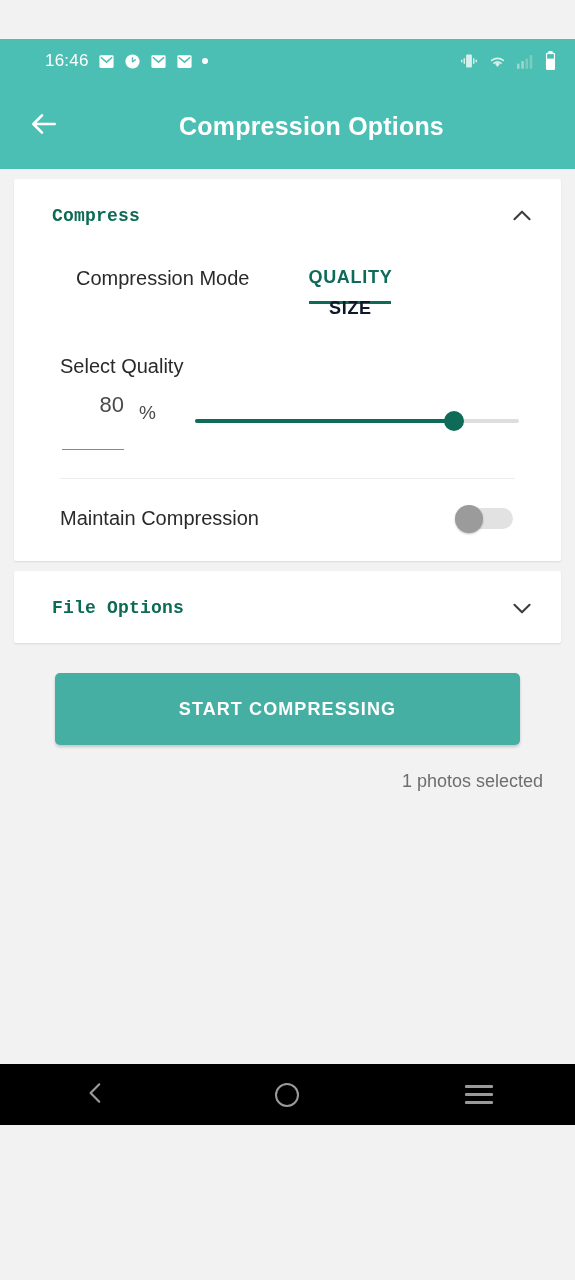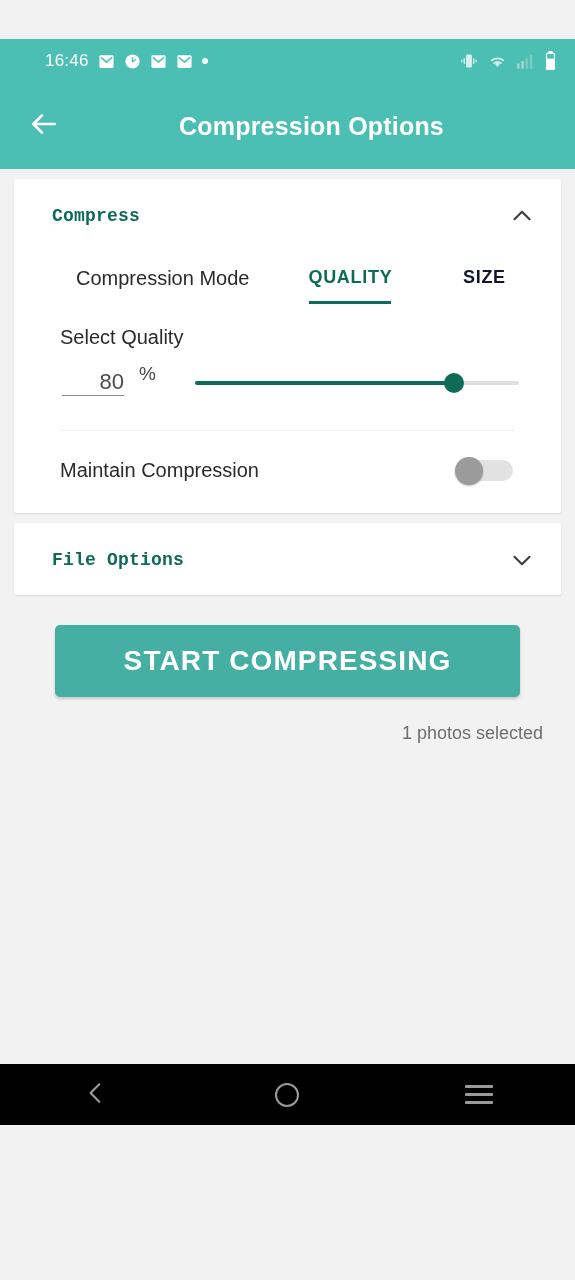--- a/index.html
+++ b/index.html
@@ -54,39 +54,39 @@
   }
   .card-title { color: #0d6b55; font-size: 18px; font-weight: bold; letter-spacing: .2px; font-family: Liberation Mono, monospace; }
   .chev { width: 30px; height: 30px; display: flex; align-items: center; justify-content: center; }
 
   
   .mode-row {
     display: flex; align-items: flex-start;
     padding: 6px 0 0 62px;
   }
   .mode-label { font-size: 20px; color: #2a2a2a; padding-top: 10px; }
-  .tabs { display: flex; margin-left: 34px; }
+  .tabs { display: flex; margin-left: 34px; flex-direction: column; }
   .tab {
     padding: 10px 0 0 0; cursor: pointer; position: relative;
     width: 134px; text-align: center;
   }
   .tab-label { font-size: 18px; font-weight: bold; letter-spacing: .7px; }
   .tab.active .tab-label { color: #0d6b58; }
   .tab.inactive .tab-label { color: #0f172a; }
   .tab-underline {
     position: absolute; left: 26px; right: 26px; bottom: -16px;
     height: 3px; background: #0d6b58;
   }
 
   
   .quality-label { font-size: 20px; color: #2a2a2a; padding: 36px 0 0 46px; }
   .quality-row { display: flex; align-items: center; padding: 14px 0 0 0; }
   .num-field {
     margin-left: 48px; width: 62px; text-align: right;
-    border-bottom: 1px solid #8a8a8a; padding-bottom: 0;
+    border-bottom: 1px solid #8a8a8a; padding-bottom: 31px;
   }
   .num-val { font-size: 22px; color: #4a4a4a; }
   .pct { font-size: 19px; color: #4a4a4a; margin-left: 15px; padding-bottom: 17px; }
   .slider-wrap {
     position: relative; margin-left: 39px; width: 324px; height: 26px;
     display: flex; align-items: center; cursor: pointer;
   }
   .track { position: absolute; left: 0; right: 0; height: 4px; background: #dedede; border-radius: 2px; }
   .track-fill { position: absolute; left: 0; height: 4px; background: #0d6b58; border-radius: 2px; }
   .thumb {
@@ -111,21 +111,21 @@
     border-radius: 50%; background: #9b9b9b;
     box-shadow: 0 1px 2px rgba(0,0,0,.25);
   }
 
   
   .cta-wrap { padding: 30px 55px 0 55px; }
   .cta {
     width: 100%; height: 72px; border: none; border-radius: 5px;
     background: #45afa4; color: #ffffff;
     font-family: "Liberation Sans", sans-serif;
-    font-size: 28px; font-weight: bold; letter-spacing: 1.1px;
+    font-size: 18px; font-weight: bold; letter-spacing: 1.1px;
     box-shadow: 0 2px 3px rgba(0,0,0,.18);
     cursor: pointer;
   }
   .selected-count {
     text-align: right; padding: 26px 32px 0 0;
     font-size: 18px; color: #6e6e6e;
   }
 
   
   .navbar {

